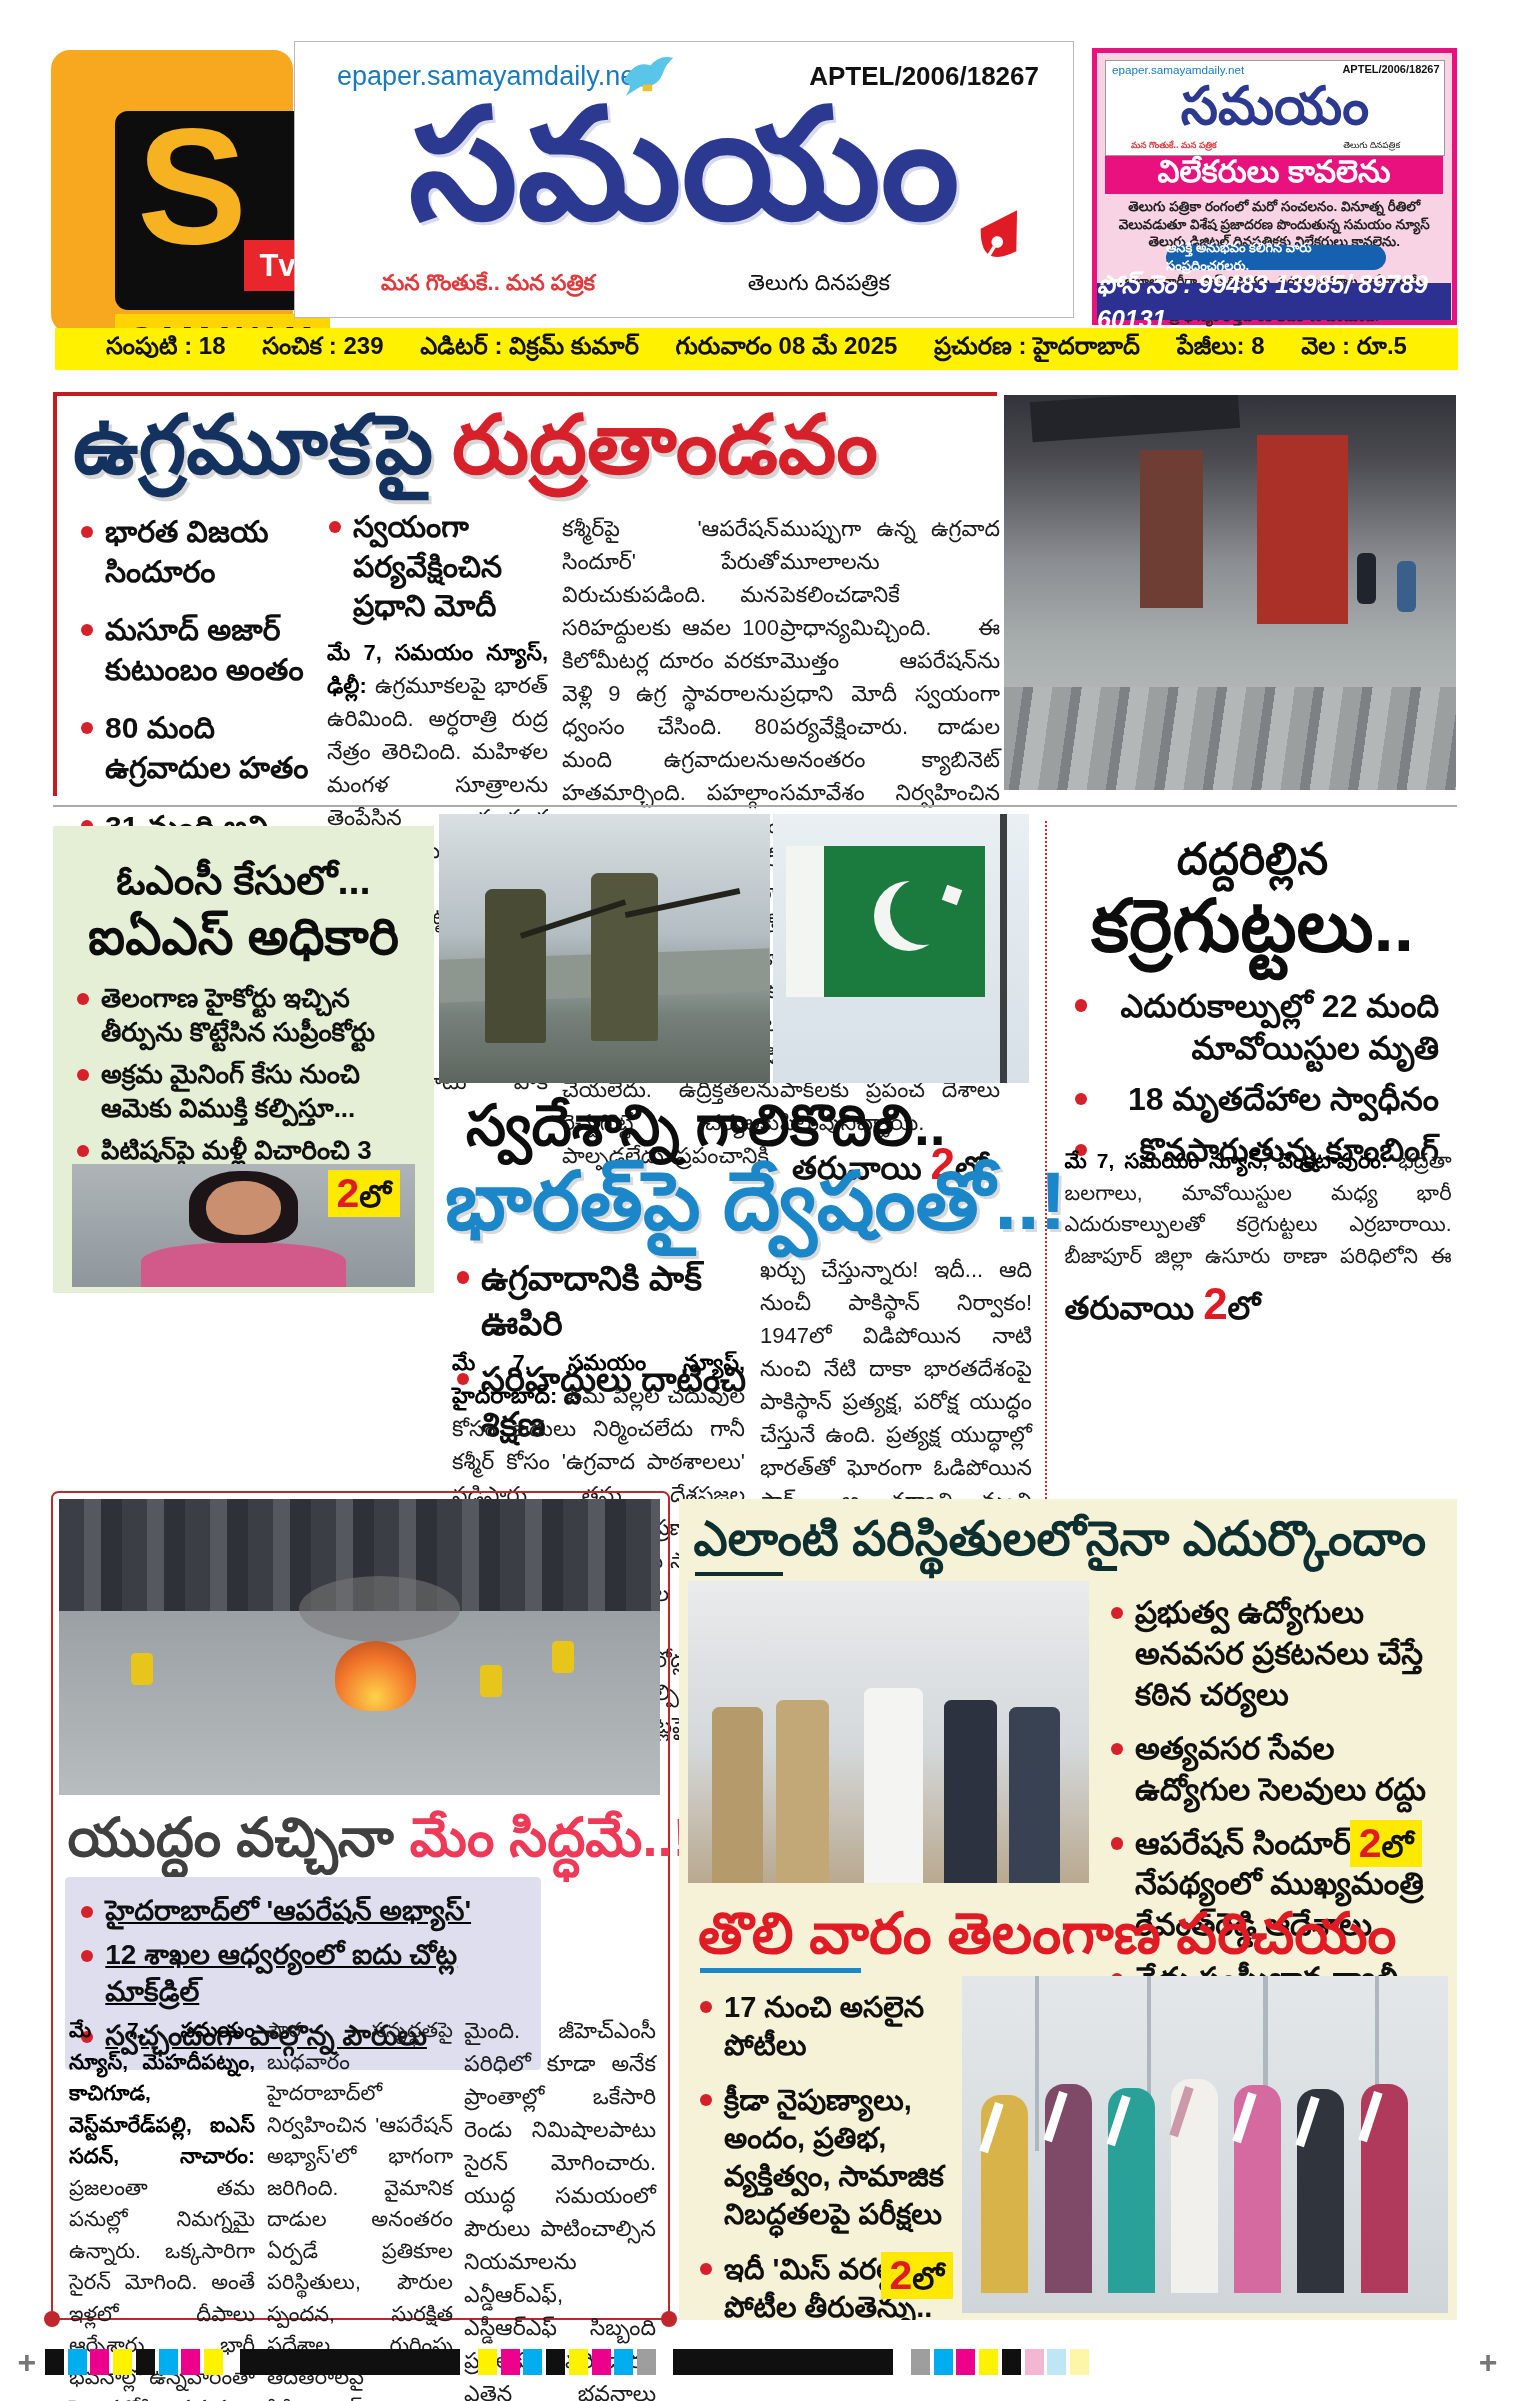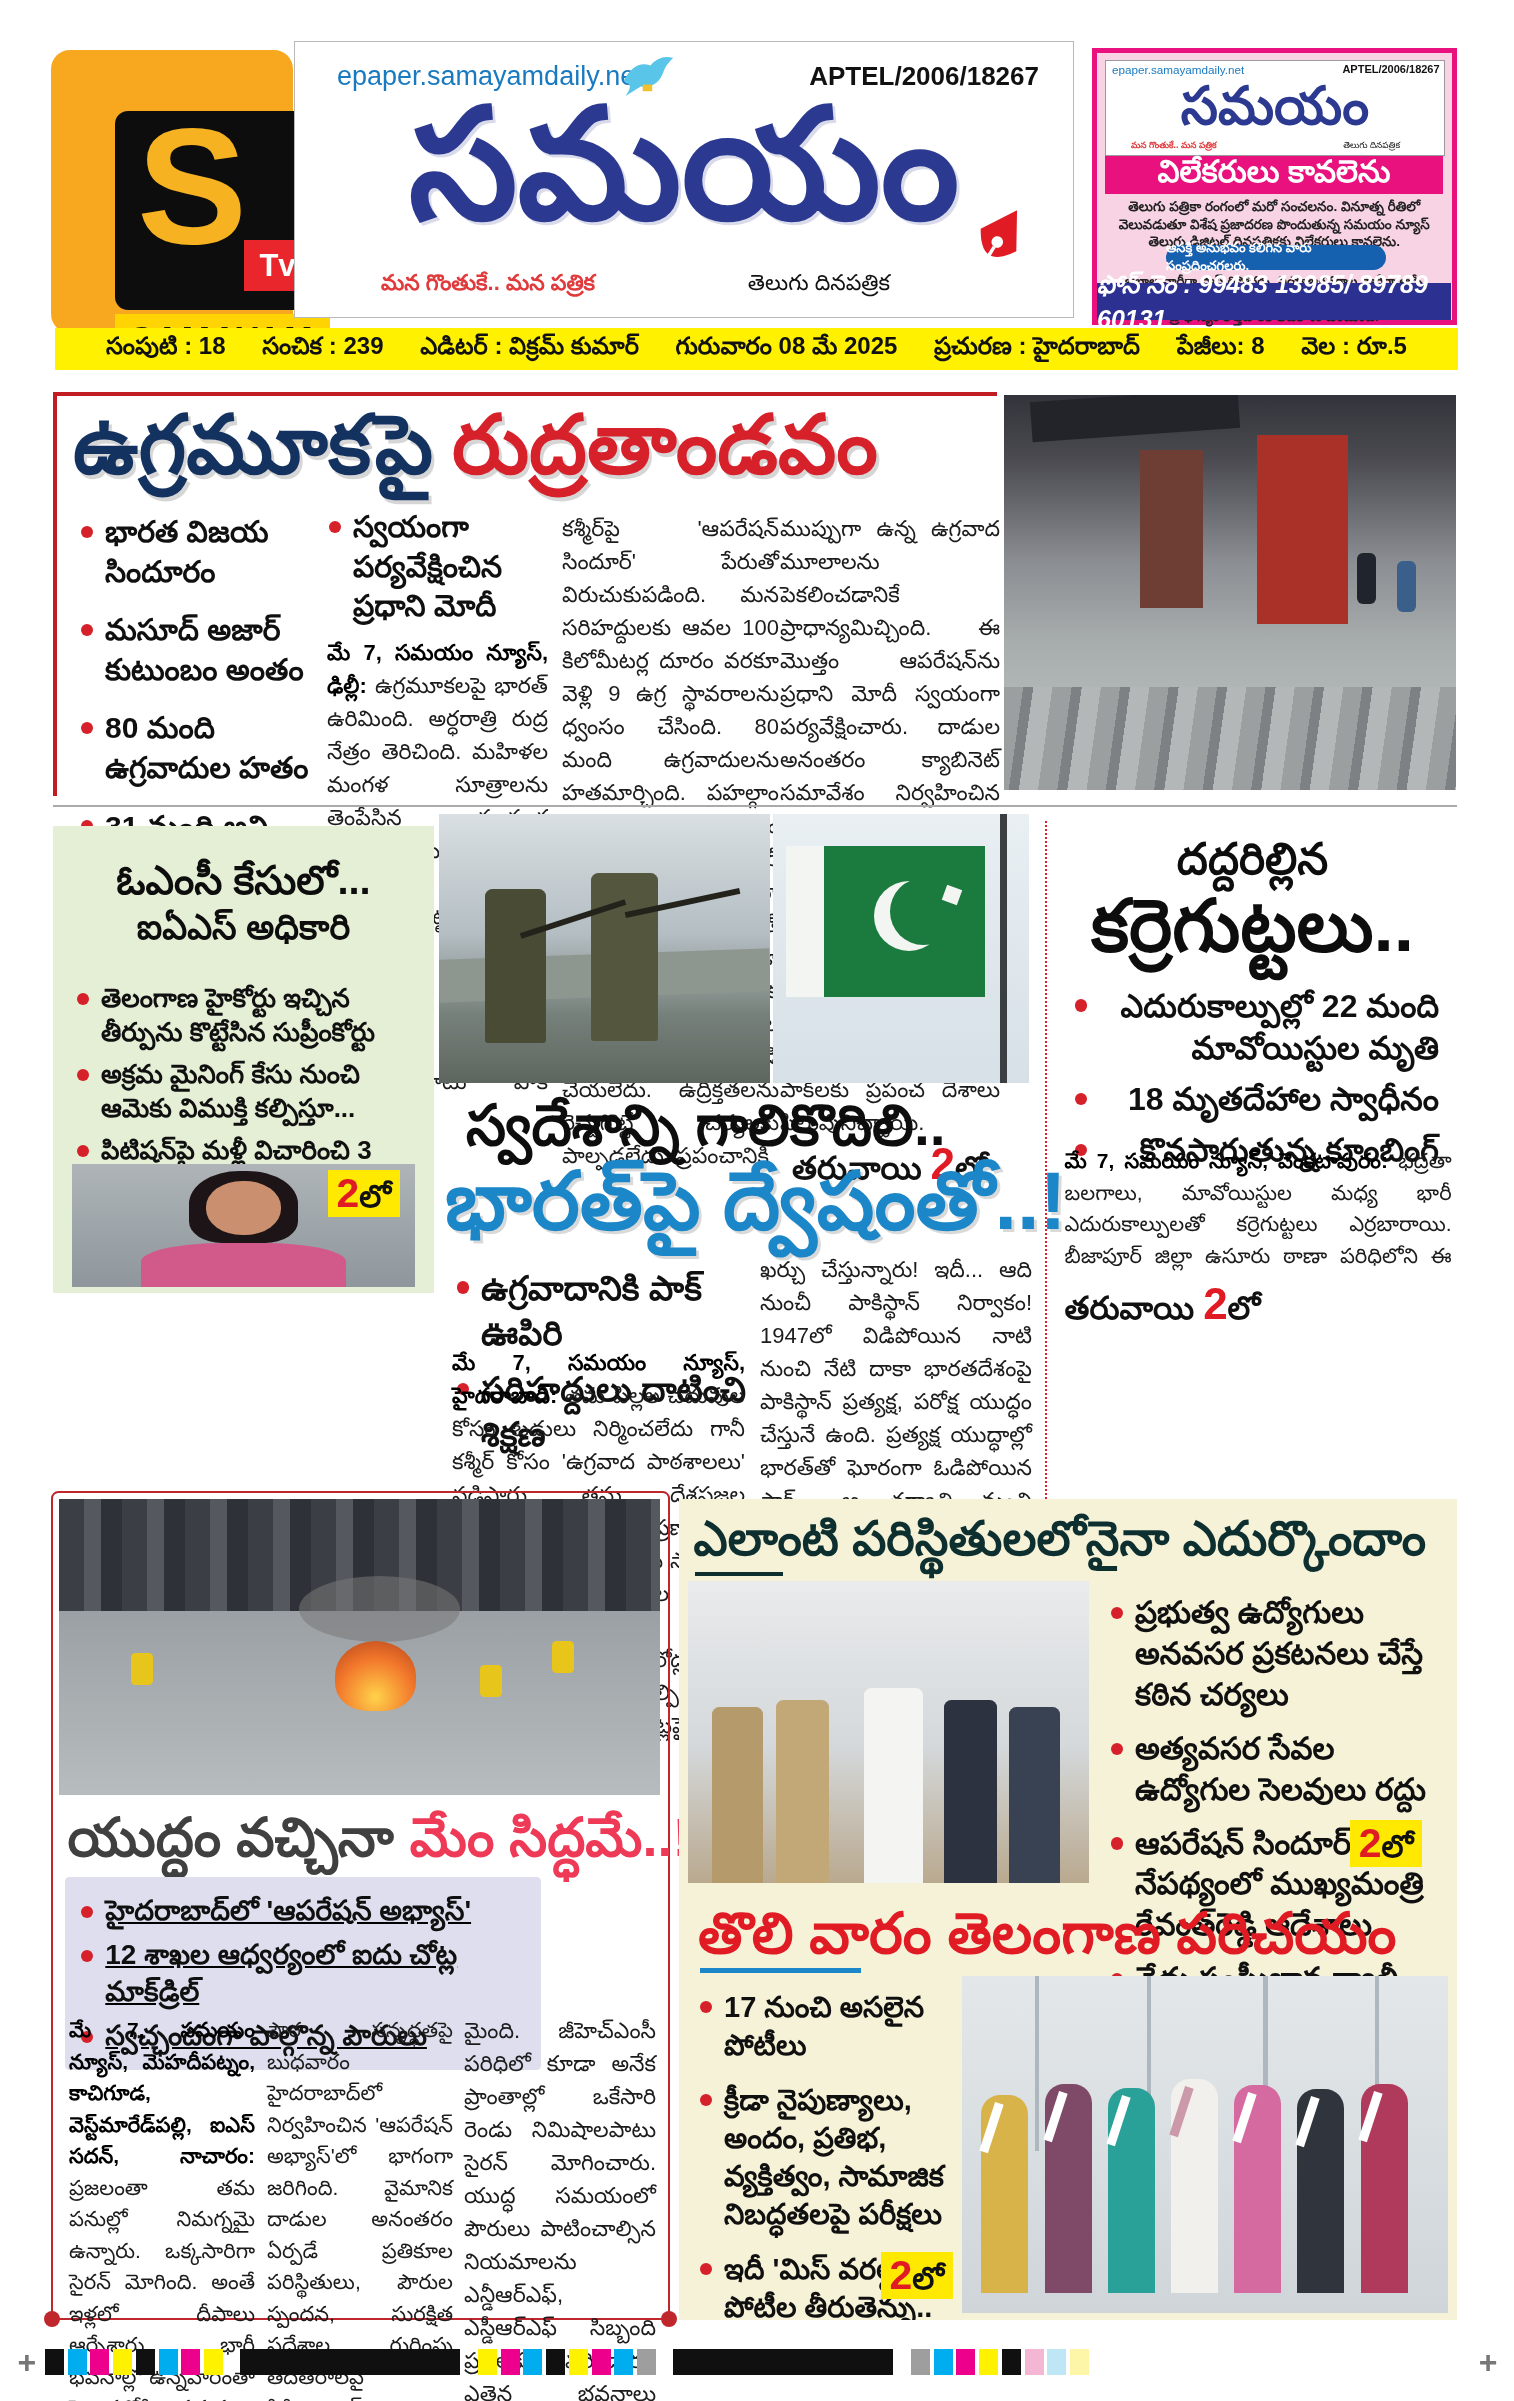--- a/index.html
+++ b/index.html
@@ -71,34 +71,34 @@
   .lead-c2{left:327px;top:507px;width:221px;}
   .lead-c2 .bullets{font-size:30px;margin-bottom:10.2px;}
   .lead-c3{left:562px;top:512px;width:217px;}
   .lead-c4{left:780px;top:512px;width:220px;}
 
   .sec-divider{left:53px;top:805px;width:1404px;height:1.5px;background:#aaa;}
 
   
   .ias-box{left:53px;top:826px;width:381px;height:467px;background:#e4efd6;}
   .ias-t1{left:0;top:32px;width:100%;text-align:center;font-size:40px;font-weight:bold;color:#0d0d0d;}
-  .ias-t2{left:0;top:81px;width:100%;text-align:center;font-size:35px;font-weight:bold;color:#0d0d0d;}
+  .ias-t2{left:0;top:81px;width:100%;text-align:center;font-size:51px;font-weight:bold;color:#0d0d0d;}
   .ias-bullets{left:22px;top:155px;width:340px;font-size:26px;}
   .ias-bullets li{margin-bottom:7.3px;}
   .ias-photo{left:19px;top:338px;width:343px;height:123px;}
   .ias-badge{right:34px;top:344px;}
 
   
   .soldiers-photo{left:439px;top:814px;width:331px;height:269px;}
   .flag-photo{left:773px;top:814px;width:256px;height:269px;}
   .pak-h1{left:466px;top:1092px;width:571px;font-size:57px;font-weight:bold;color:#0d0d0d;white-space:nowrap;}
   .pak-h2{left:445px;top:1155px;width:593px;font-size:81px;font-weight:bold;color:#1b86c8;white-space:nowrap;
           text-shadow:2.9px 2.9px 0 rgba(0,0,0,0.15);}
   .pak-bullets{left:455px;top:1256px;width:307px;font-size:34px;}
-  .pak-bullets li{margin-bottom:11.7px;margin-top:10px;}
+  .pak-bullets li{margin-bottom:11.7px;}
   .pak-c1{left:452px;top:1346px;width:293px;}
   .pak-c2{left:760px;top:1253px;width:272px;}
 
   
   .mao-col{left:1045px;top:821px;width:411px;height:678px;border-left:2.2px dotted #d6212a;}
   .mao-t1{left:0;top:13px;width:100%;text-align:center;font-size:44px;font-weight:bold;color:#0d0d0d;}
   .mao-t2{left:0;top:63px;width:100%;text-align:center;font-size:73px;font-weight:bold;color:#0d0d0d;}
   .mao-bullets{left:26px;top:164px;width:366px;font-size:32px;}
   .mao-bullets li{margin-bottom:8.8px;text-align:right;}
   .mao-body{left:17.6px;top:324px;width:387px;font-size:21px;}

